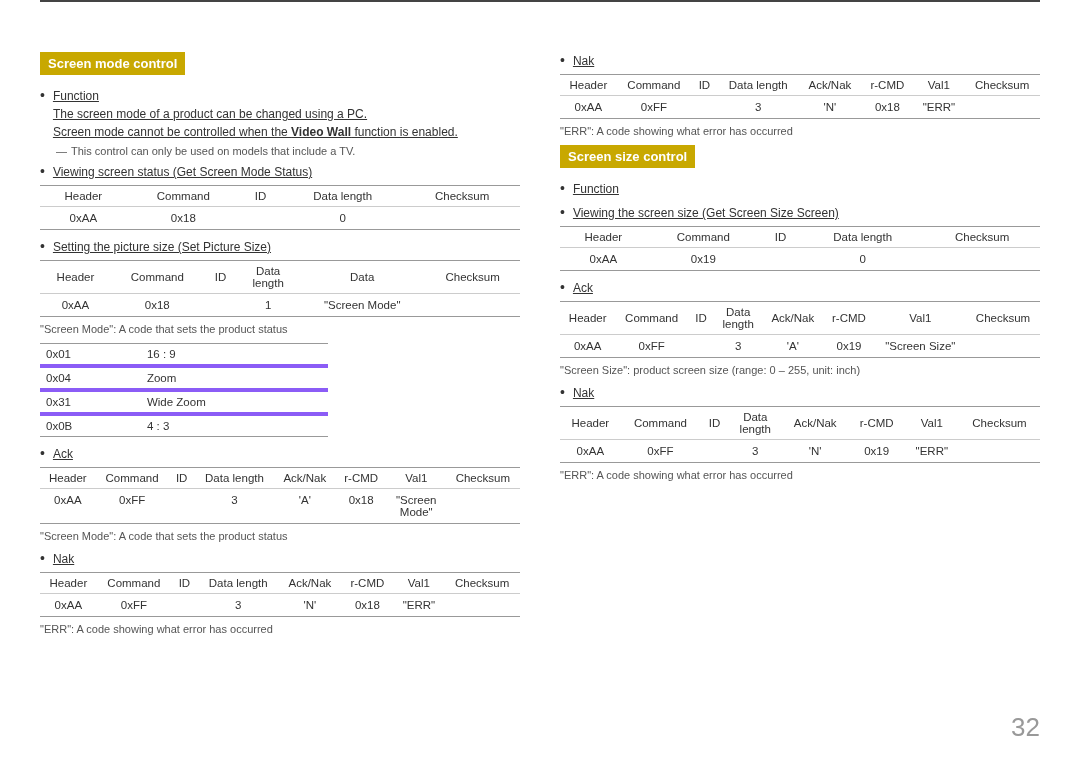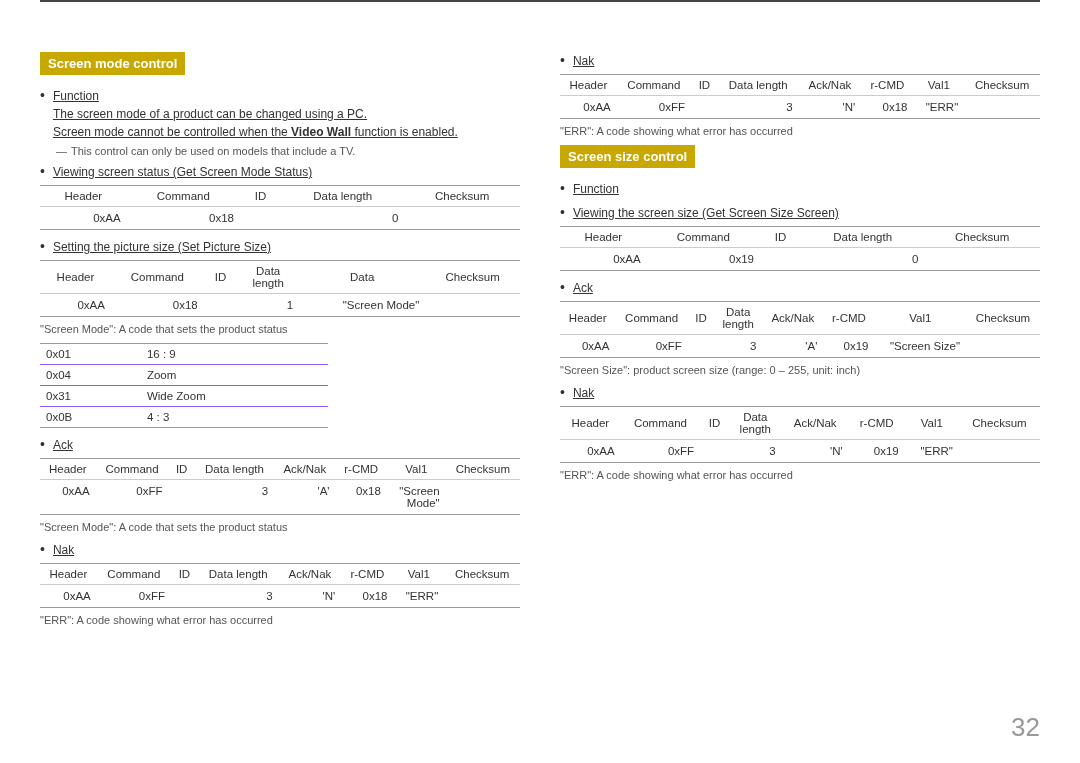--- a/index.html
+++ b/index.html
@@ -71,34 +71,34 @@
       border-bottom: 1px solid #ccc;
       padding: 4px 6px;
       font-weight: normal;
       text-align: center;
       color: #333;
       background: #fff;
     }
     .data-table td {
       border-bottom: 1px solid #ddd;
       padding: 5px 6px;
-      text-align: right;
+      text-align: center;
       vertical-align: top;
     }
     .data-table tr:last-child td {
       border-bottom: 1px solid #999;
     }
     .mode-table {
       width: 60%;
       border-collapse: collapse;
       font-size: 11.5px;
       margin-bottom: 6px;
     }
     .mode-table td {
-      border-bottom: 1px solid #8b5cf6;
+      border-bottom: 4px solid #8b5cf6;
       padding: 4px 6px;
     }
     .mode-table tr:first-child td {
       border-top: 1px solid #999;
     }
     .mode-table tr:last-child td {
       border-bottom: 1px solid #999;
     }
     .footnote {
       font-size: 11px;

